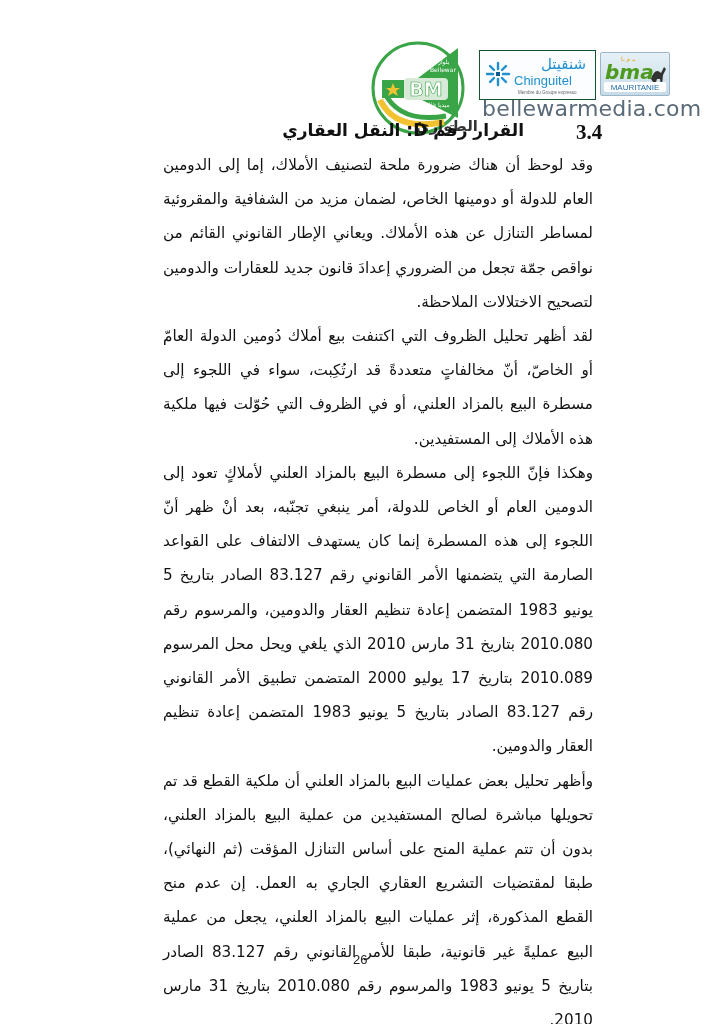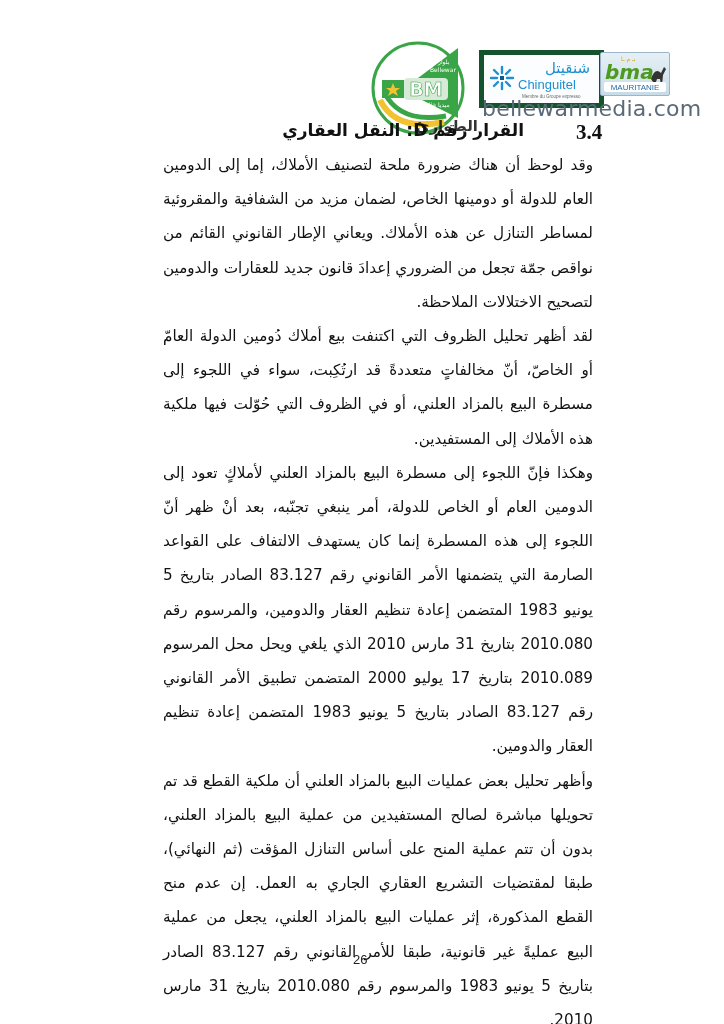--- a/index.html
+++ b/index.html
@@ -5,21 +5,21 @@
   html, body { margin: 0; padding: 0; }
   body {
     width: 724px; height: 1024px; background: #ffffff; position: relative; overflow: hidden;
     font-family: "DejaVu Sans", "Liberation Sans", sans-serif; color: #111;
   }
   .logo-circle {
     position: absolute; left: 366px; top: 40px; width: 104px; height: 96px;
   }
   .chinguitel {
     position: absolute; left: 479px; top: 50px; width: 115px; height: 48px;
-    border: 5px solid #14532d; background: #fbfdfe;
+    border: 1px solid #14532d; background: #fbfdfe;
   }
   .bma {
     position: absolute; left: 600px; top: 52px; width: 68px; height: 42px;
     border: 1px solid #9ab6c8; border-radius: 2px; background: linear-gradient(#e6f0f6,#c7dbe8);
   }
   .site {
     position: absolute; left: 482px; top: 96px; font-size: 22px; color: #5a6a78;
     font-family: "DejaVu Sans", sans-serif; letter-spacing: 0.2px; text-align: center;
   }
   .sec-num {

